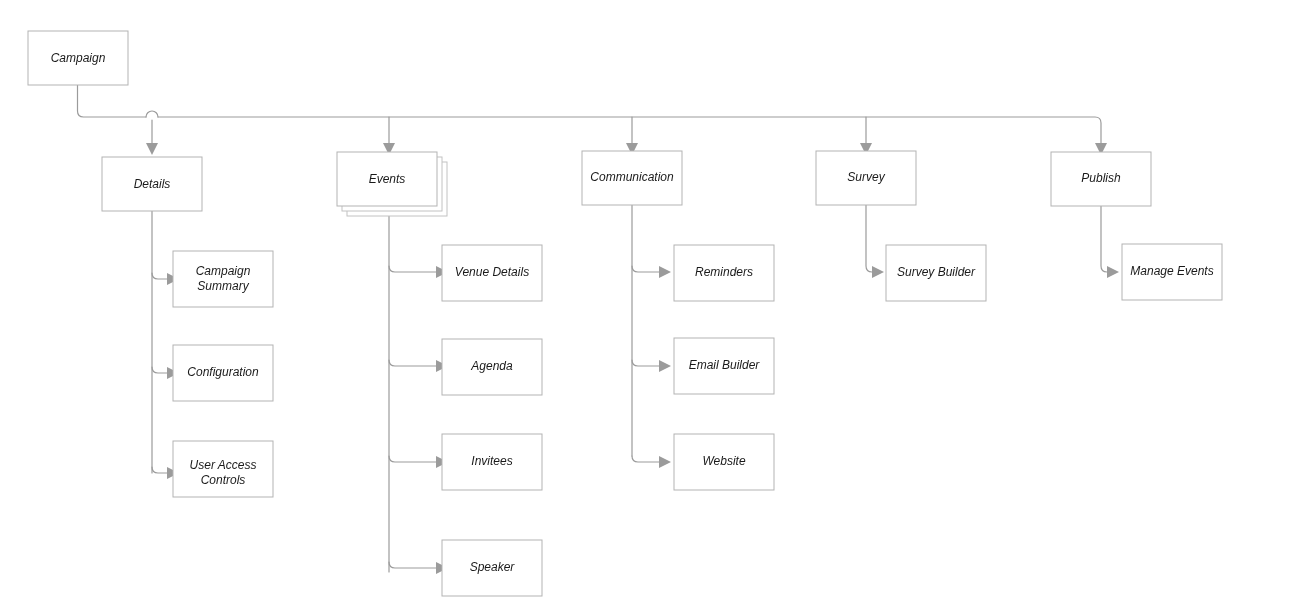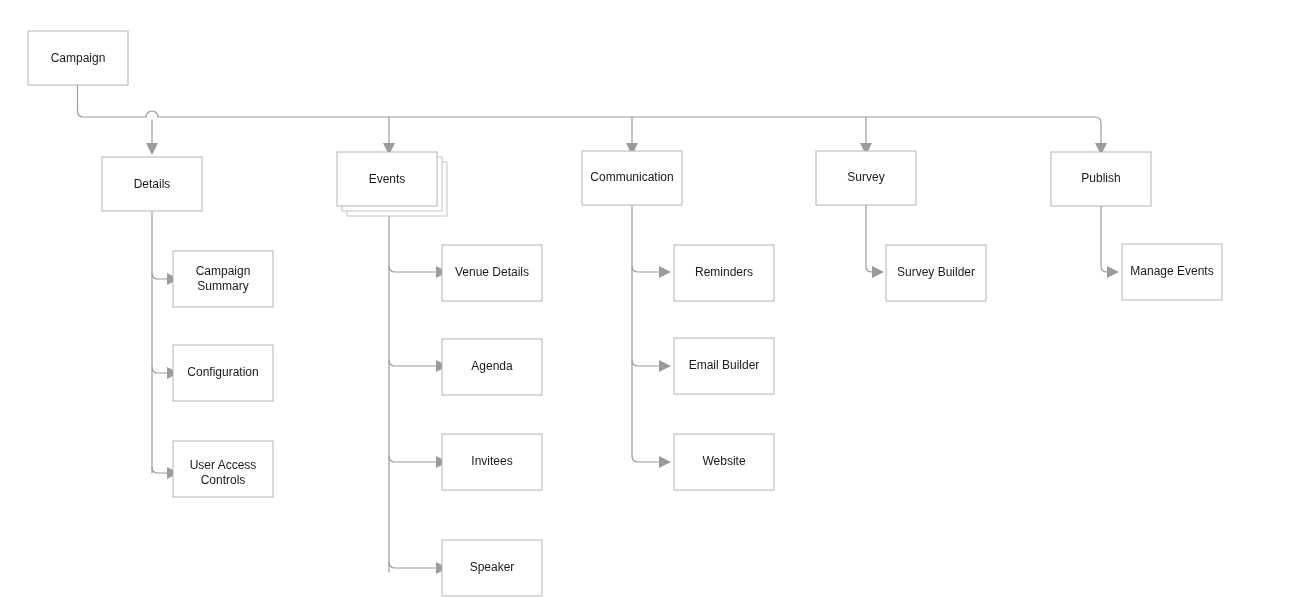--- a/index.html
+++ b/index.html
@@ -11,20 +11,21 @@
     width: 1315px;
     height: 598px;
     font-family: "Liberation Sans", sans-serif;
     overflow: hidden;
   }
   #diagram-root {
     position: relative;
     width: 1315px;
     height: 421px;
     background: #ffffff;
+    font-style: italic;
   }
   svg.diagram {
     display: block;
     width: 1315px;
     height: 598px;
   }
   .node-rect {
     fill: #ffffff;
     stroke: #b3b3b3;
     stroke-width: 1;

